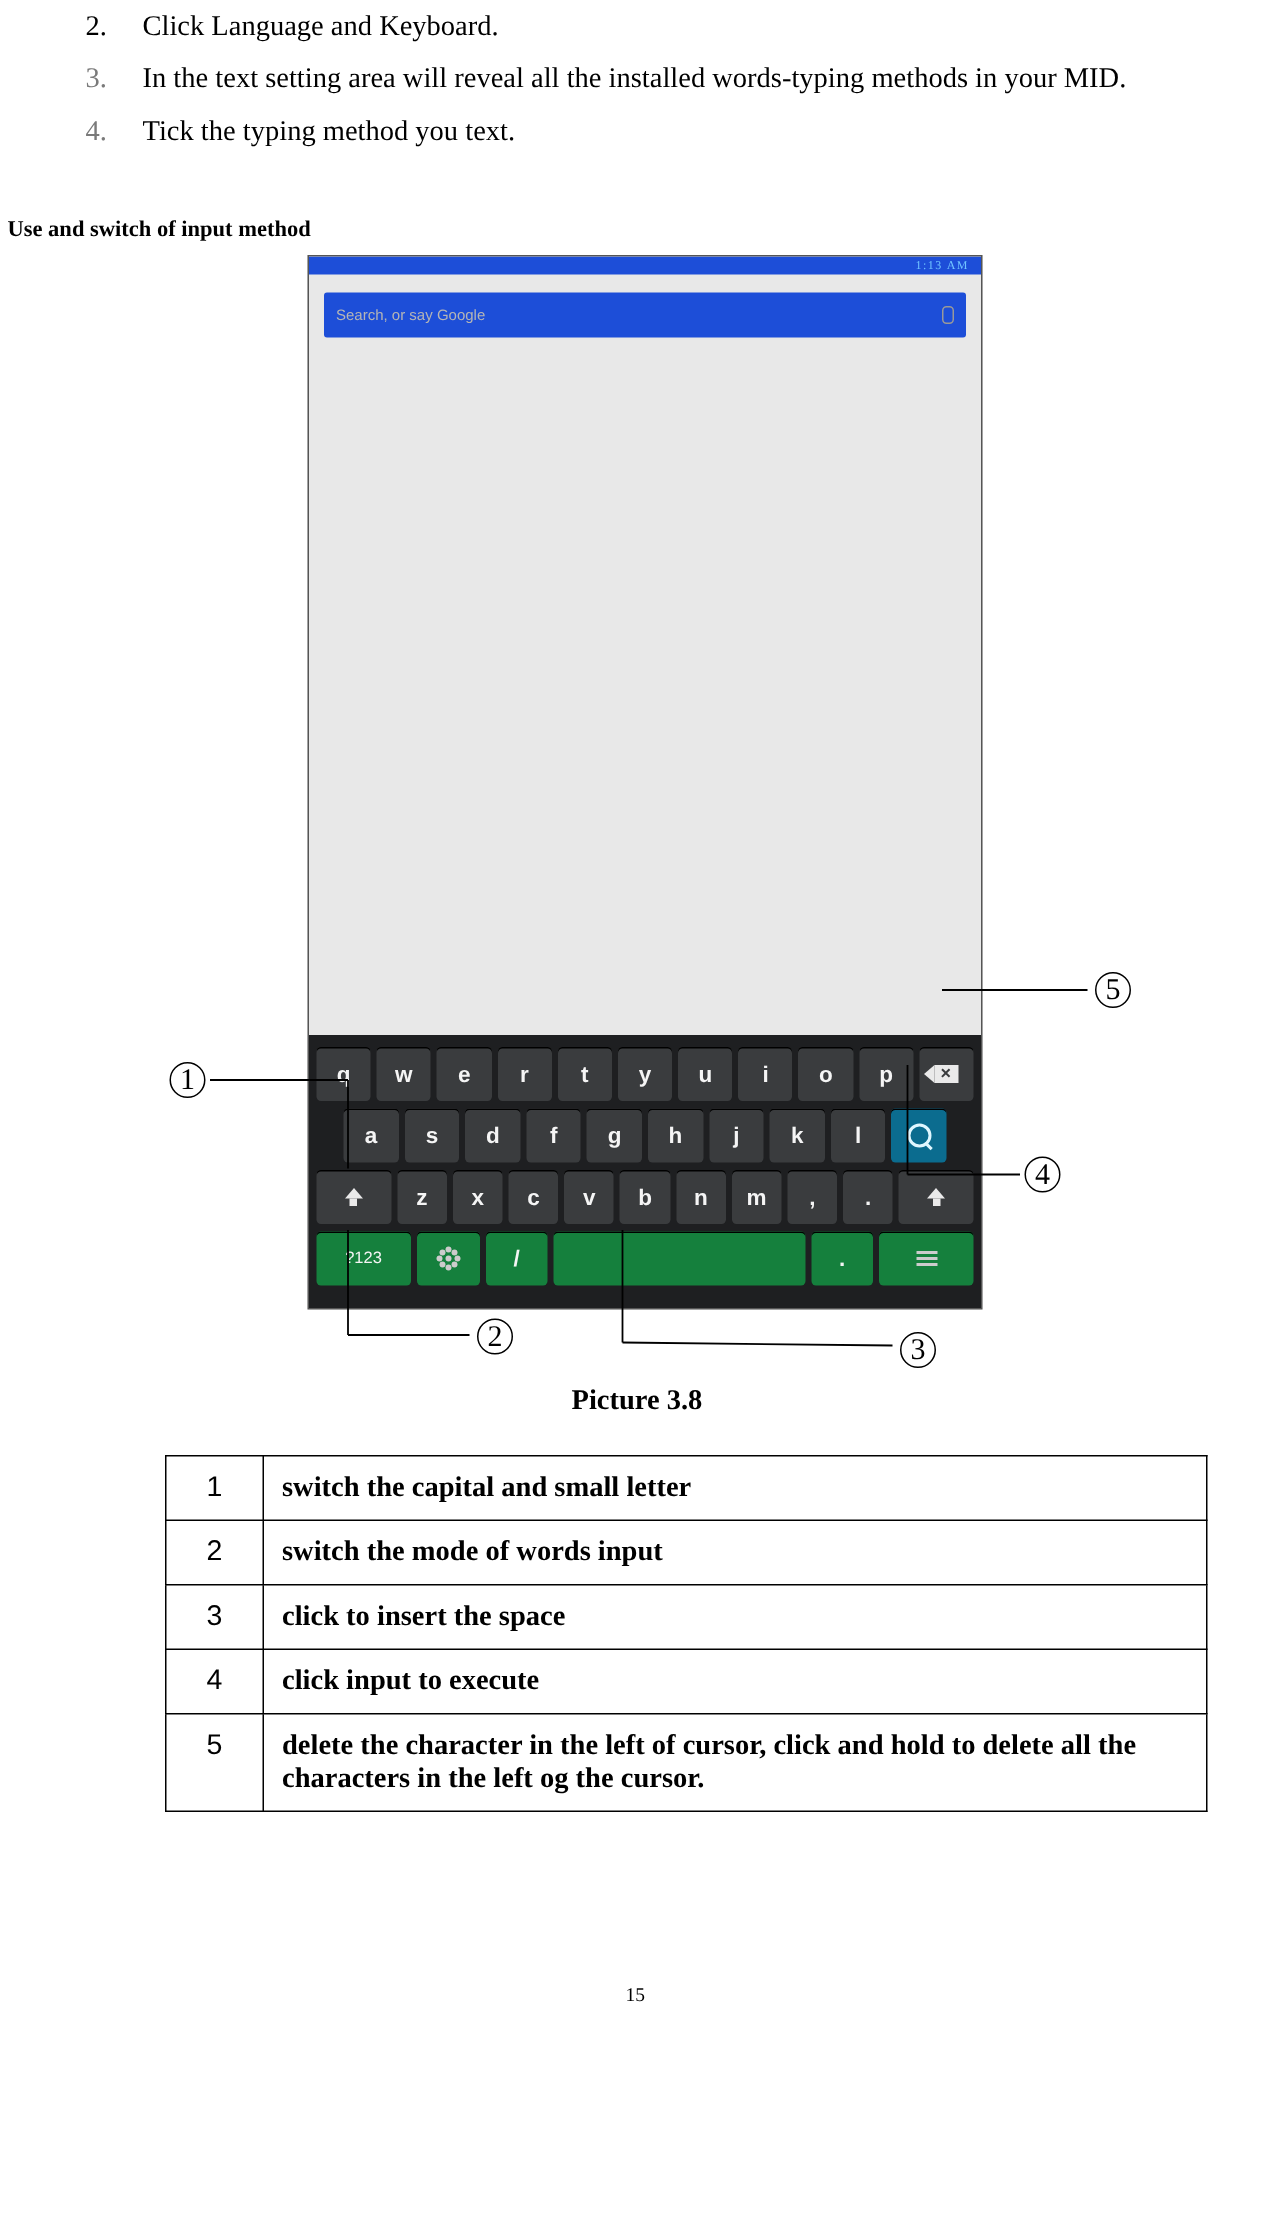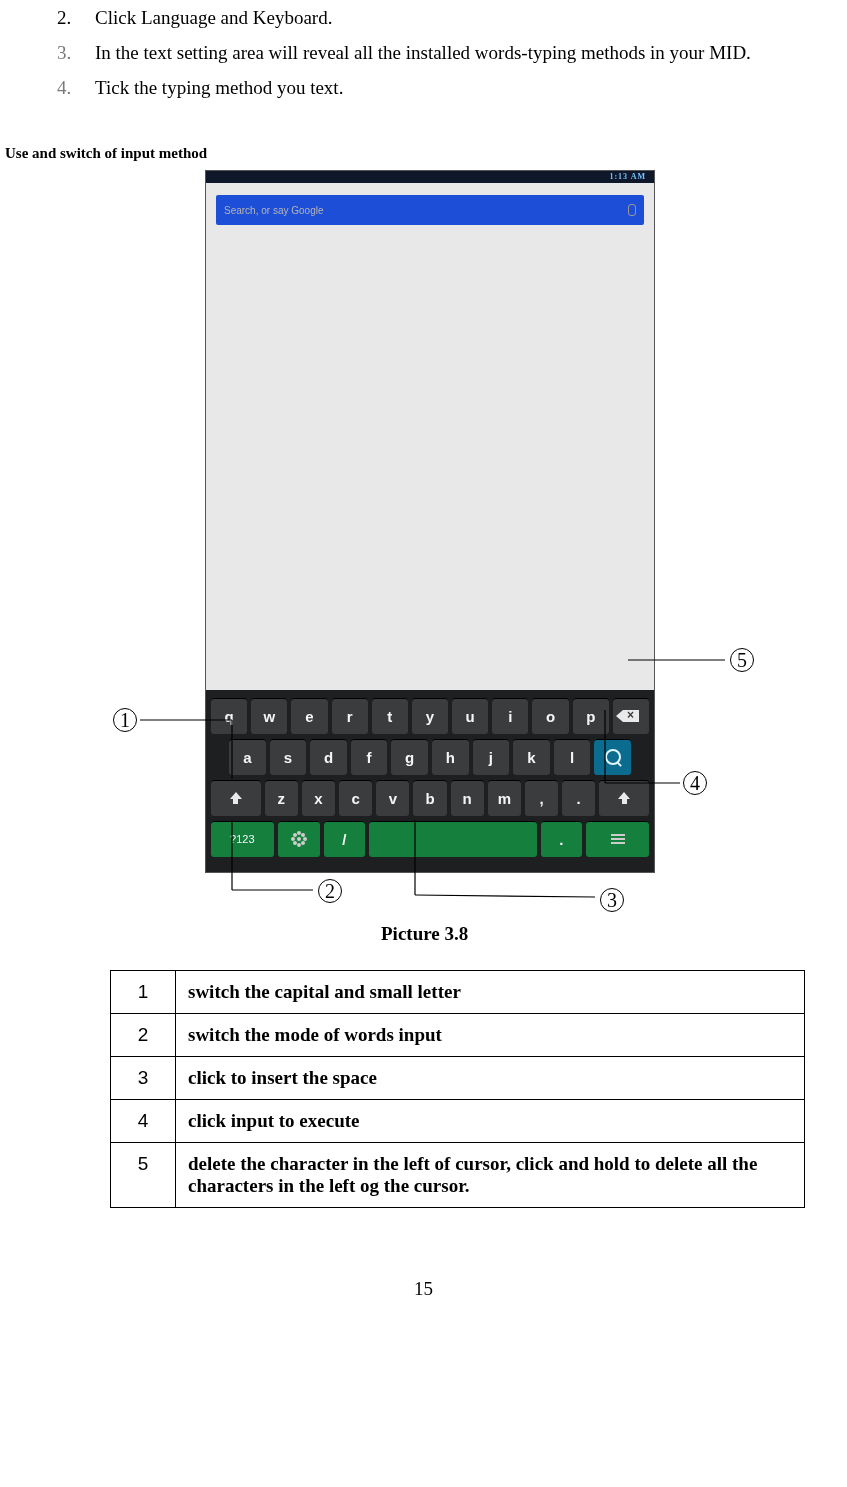--- a/index.html
+++ b/index.html
@@ -48,23 +48,22 @@
     left: 200px;
     top: 0;
     width: 448px;
     height: 701px;
     background: #e8e8e8;
     border: 1px solid #555;
     overflow: hidden;
   }
   .statusbar {
     height: 12px;
-    background: #0f172a;
-    position: relative;
-    font-weight: bold;
+    background: #1d4ed8;
+    position: relative;
   }
   .statusbar .sb-right {
     position: absolute;
     right: 8px;
     top: 1px;
     font-size: 8px;
     color: #71c4ff;
     letter-spacing: 1px;
   }
   .searchbar {
@@ -257,22 +256,22 @@
     font-weight: bold;
   }
   table.legend td.idx {
     width: 40px;
     text-align: center;
     font-family: Arial, sans-serif;
     font-weight: normal;
   }
   .page-num {
     text-align: center;
-    font-size: 19px;
-    margin-top: 70px;
+    font-size: 13px;
+    margin-top: 114px;
     padding-bottom: 20px;
   }
 </style>
 </head>
 <body>
 
 <div class="page">
 
   <ol class="ol-list">
     <li>

